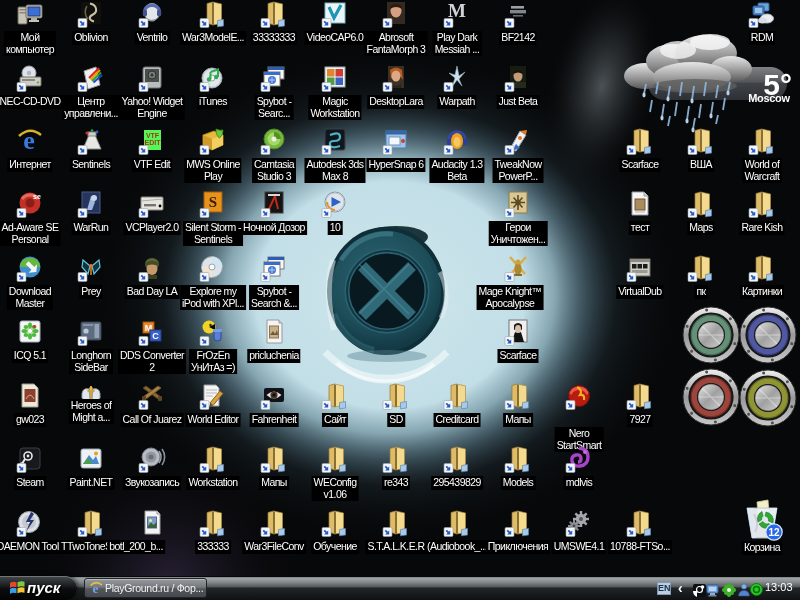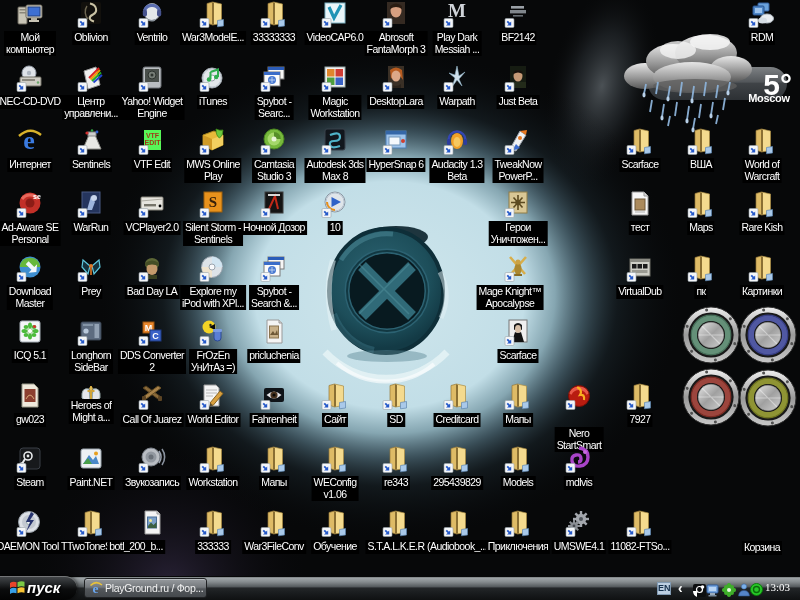--- a/index.html
+++ b/index.html
@@ -887,21 +887,37 @@
         <use href="#scut"></use>
       </svg>
     </div>
     <div class="lbl" style="left:579px;top:540px">UMSWE4.1</div>
 <div class="icw" style="left:624px;top:507px">
       <svg class="ic" viewBox="0 0 28 28">
         <use href="#folder"></use>
         <use href="#scut"></use>
       </svg>
     </div>
-    <div class="lbl" style="left:640px;top:540px">11082-FTSo...</div>
+    <div class="lbl" style="left:640px;top:540px">10788-FTSo...</div>
+<div style="position:absolute;left:740px;top:496px;width:44px;height:46px">
+<svg viewBox="0 0 44 46" width="44" height="46">
+<path d="M17 6 L28 4 L29 16 L18 18 Z" fill="#f5efc9" stroke="#cfc89e" stroke-width="0.8"></path>
+<path d="M7 12 L37 12 L32 42 L12 42 Z" fill="#eef3f7" opacity="0.95" stroke="#b9c6d0"></path>
+<path d="M7 12 L14 12 L16 42 L12 42 Z" fill="#dfe8ee"></path>
+<path d="M30 12 L37 12 L32 42 L28 42 Z" fill="#e4edf3"></path>
+<path d="M14 18 Q20 28 15 36" fill="none" stroke="#d8c8e0" stroke-width="2"></path>
+<path d="M20 16 L24 22 L18 26 Z" fill="#e6d8ec" opacity="0.9"></path>
+<g fill="#2fa838" stroke="#1c7c24" stroke-width="0.6">
+<path d="M26 16 A8.5 8.5 0 0 1 33 27 L28.5 25 A4.5 4.5 0 0 0 25 20 Z"></path>
+<path d="M31 31 A8.5 8.5 0 0 1 19 28 L23 25.5 A4.5 4.5 0 0 0 29 27.5 Z"></path>
+<path d="M18 26 A8.5 8.5 0 0 1 22 15.5 L23 20 A4.5 4.5 0 0 0 21.5 24 Z"></path>
+</g>
+<circle cx="34" cy="36" r="8.2" fill="#2a6ae8" stroke="#d8e6f8" stroke-width="1.2"></circle>
+<text x="34" y="39.5" font-size="10" font-weight="bold" fill="#fff" text-anchor="middle" font-family="Liberation Sans">12</text>
+</svg></div>
 <div class="lbl" style="left:762px;top:541px">Корзина</div>
 <div style="position:absolute;left:600px;top:20px;width:200px;height:120px">
 <svg viewBox="0 0 200 120" width="200" height="120">
 <defs>
 <linearGradient id="wbar" x1="0" y1="0" x2="0" y2="1">
  <stop offset="0" stop-color="#84888b" stop-opacity="0.95"></stop>
             <stop offset="0.45" stop-color="#5a5e62" stop-opacity="0.92"></stop>
  <stop offset="0.5" stop-color="#44484c" stop-opacity="0.92"></stop>
             <stop offset="1" stop-color="#303438" stop-opacity="0.92"></stop>
           </linearGradient>
@@ -1076,14 +1092,14 @@
 <circle cx="7" cy="7" r="2" fill="#e8f8e0"></circle>
       </svg>
 <svg style="position:absolute;left:737px;top:7px" width="14" height="14" viewBox="0 0 14 14">
 <circle cx="7" cy="3.5" r="2.6" fill="#7cb0e8" stroke="#3c6aa8" stroke-width="0.6"></circle>
 <path d="M1.5 13 Q2 7.5 7 7.5 Q12 7.5 12.5 13 Z" fill="#5585c8" stroke="#2c5088" stroke-width="0.6"></path>
       </svg>
 <svg style="position:absolute;left:750px;top:7px" width="13" height="13" viewBox="0 0 13 13">
 <circle cx="6.5" cy="6.5" r="6" fill="#28c828" stroke="#0c7c0c" stroke-width="1"></circle>
 <circle cx="6.5" cy="6.5" r="3" fill="none" stroke="#0a6a0a" stroke-width="1.4"></circle>
       </svg>
-<div style="position:absolute;left:765px;top:5px;color:#fff;font-size:11px;font-family:Liberation Serif, serif;">13:03</div>
+<div style="position:absolute;left:765px;top:5px;color:#fff;font-size:11px;font-family:Liberation Sans, sans-serif;">13:03</div>
 </div>
 </div>
 </body></html>

